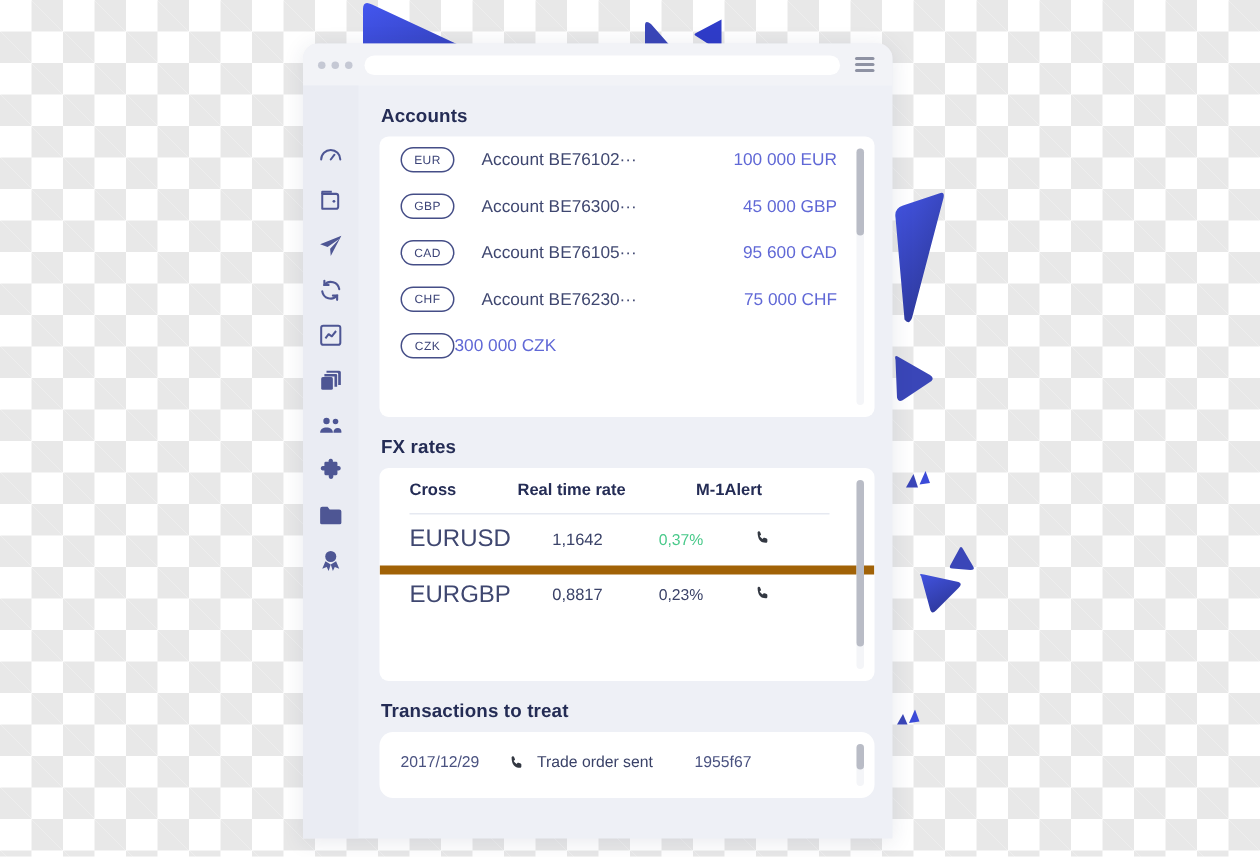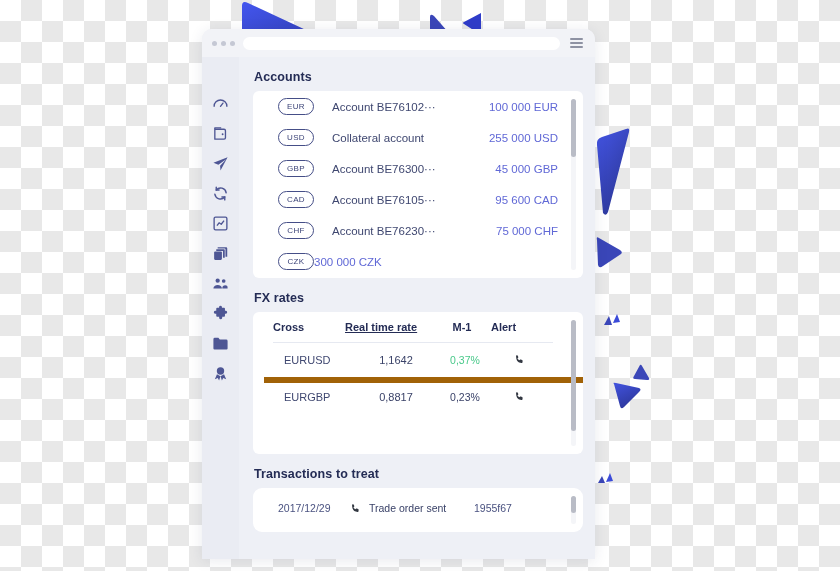--- a/index.html
+++ b/index.html
@@ -85,21 +85,21 @@
     color: #242c55;
     margin: 13px 0 7px 1px;
     letter-spacing: .1px;
   }
   .panel {
     background: #ffffff;
     border-radius: 6px;
     position: relative;
     overflow: hidden;
   }
-  .panel-inner { overflow: hidden; padding-left: 11px; }
+  .panel-inner { overflow: hidden; }
 
   
   .sbar {
     position: absolute;
     top: 8px; right: 7px; bottom: 8px;
     width: 5px;
     background: #f4f5f8;
     border-radius: 3px;
   }
   .sbar i {
@@ -151,25 +151,25 @@
   .fx-head { height: 30px; }
   .fx-row { height: 34px; border-top: 6px solid #a16207; }
   .fx-row:first-child { border-top: none; }
   .c-cross { flex: 0 0 72px; }
   .c-rate  { flex: 0 0 80px; text-align: center; }
   .c-m1    { flex: 0 0 58px; text-align: center; }
   .c-alert { flex: 0 0 50px; text-align: center; }
   .fx-head .c-cross, .fx-head .c-rate, .fx-head .c-m1, .fx-head .c-alert {
     font-size: 11px; font-weight: bold; color: #242c55;
   }
-  .fx-head .c-rate { text-align: left; text-decoration: underline; }
-  .fx-head .c-m1 { text-align: center; margin-left: 8px; }
+  .fx-head .c-rate { text-align: left; }
+  .fx-head .c-m1 { text-align: right; }
   .fx-head .c-alert { text-align: left; }
   .fx-divider { height: 1px; background: #e6e9f1; margin: 0 30px 0 20px; }
-  .fx-row .c-cross { font-size: 11px; color: #3f4770; }
+  .fx-row .c-cross { font-size: 16px; color: #3f4770; }
   .fx-row .c-rate  { font-size: 11px; color: #3a4268; }
   .fx-row .c-m1    { font-size: 10.5px; }
   .m1-up { color: #49c98a; }
   .m1-flat { color: #3a4268; }
   .alert-ico { color: #333842; display: inline-block; width: 11px; height: 11px; }
   .alert-ico svg { width: 100%; height: 100%; display: block; }
 
   
   #tx-panel { height: 44px; border-radius: 9px; }
   .tx-row { display: flex; align-items: center; height: 40px; padding-left: 14px; }
@@ -338,25 +338,20 @@
     <main id="content">
 
       <h2 class="section-title">Accounts</h2>
 
       <section class="panel" id="accounts-panel">
         <div class="panel-inner" id="accounts-list">
             <div class="acct-row">
               <span class="cur-badge">EUR</span>
               <span class="acct-name">Account BE76102···</span>
               <span class="acct-amt">100 000 EUR</span>
-            </div>
-            <div class="acct-row">
-              <span class="cur-badge">USD</span>
-              <span class="acct-name">Collateral account</span>
-              <span class="acct-amt">255 000 USD</span>
             </div>
             <div class="acct-row">
               <span class="cur-badge">GBP</span>
               <span class="acct-name">Account BE76300···</span>
               <span class="acct-amt">45 000 GBP</span>
             </div>
             <div class="acct-row">
               <span class="cur-badge">CAD</span>
               <span class="acct-name">Account BE76105···</span>
               <span class="acct-amt">95 600 CAD</span>

